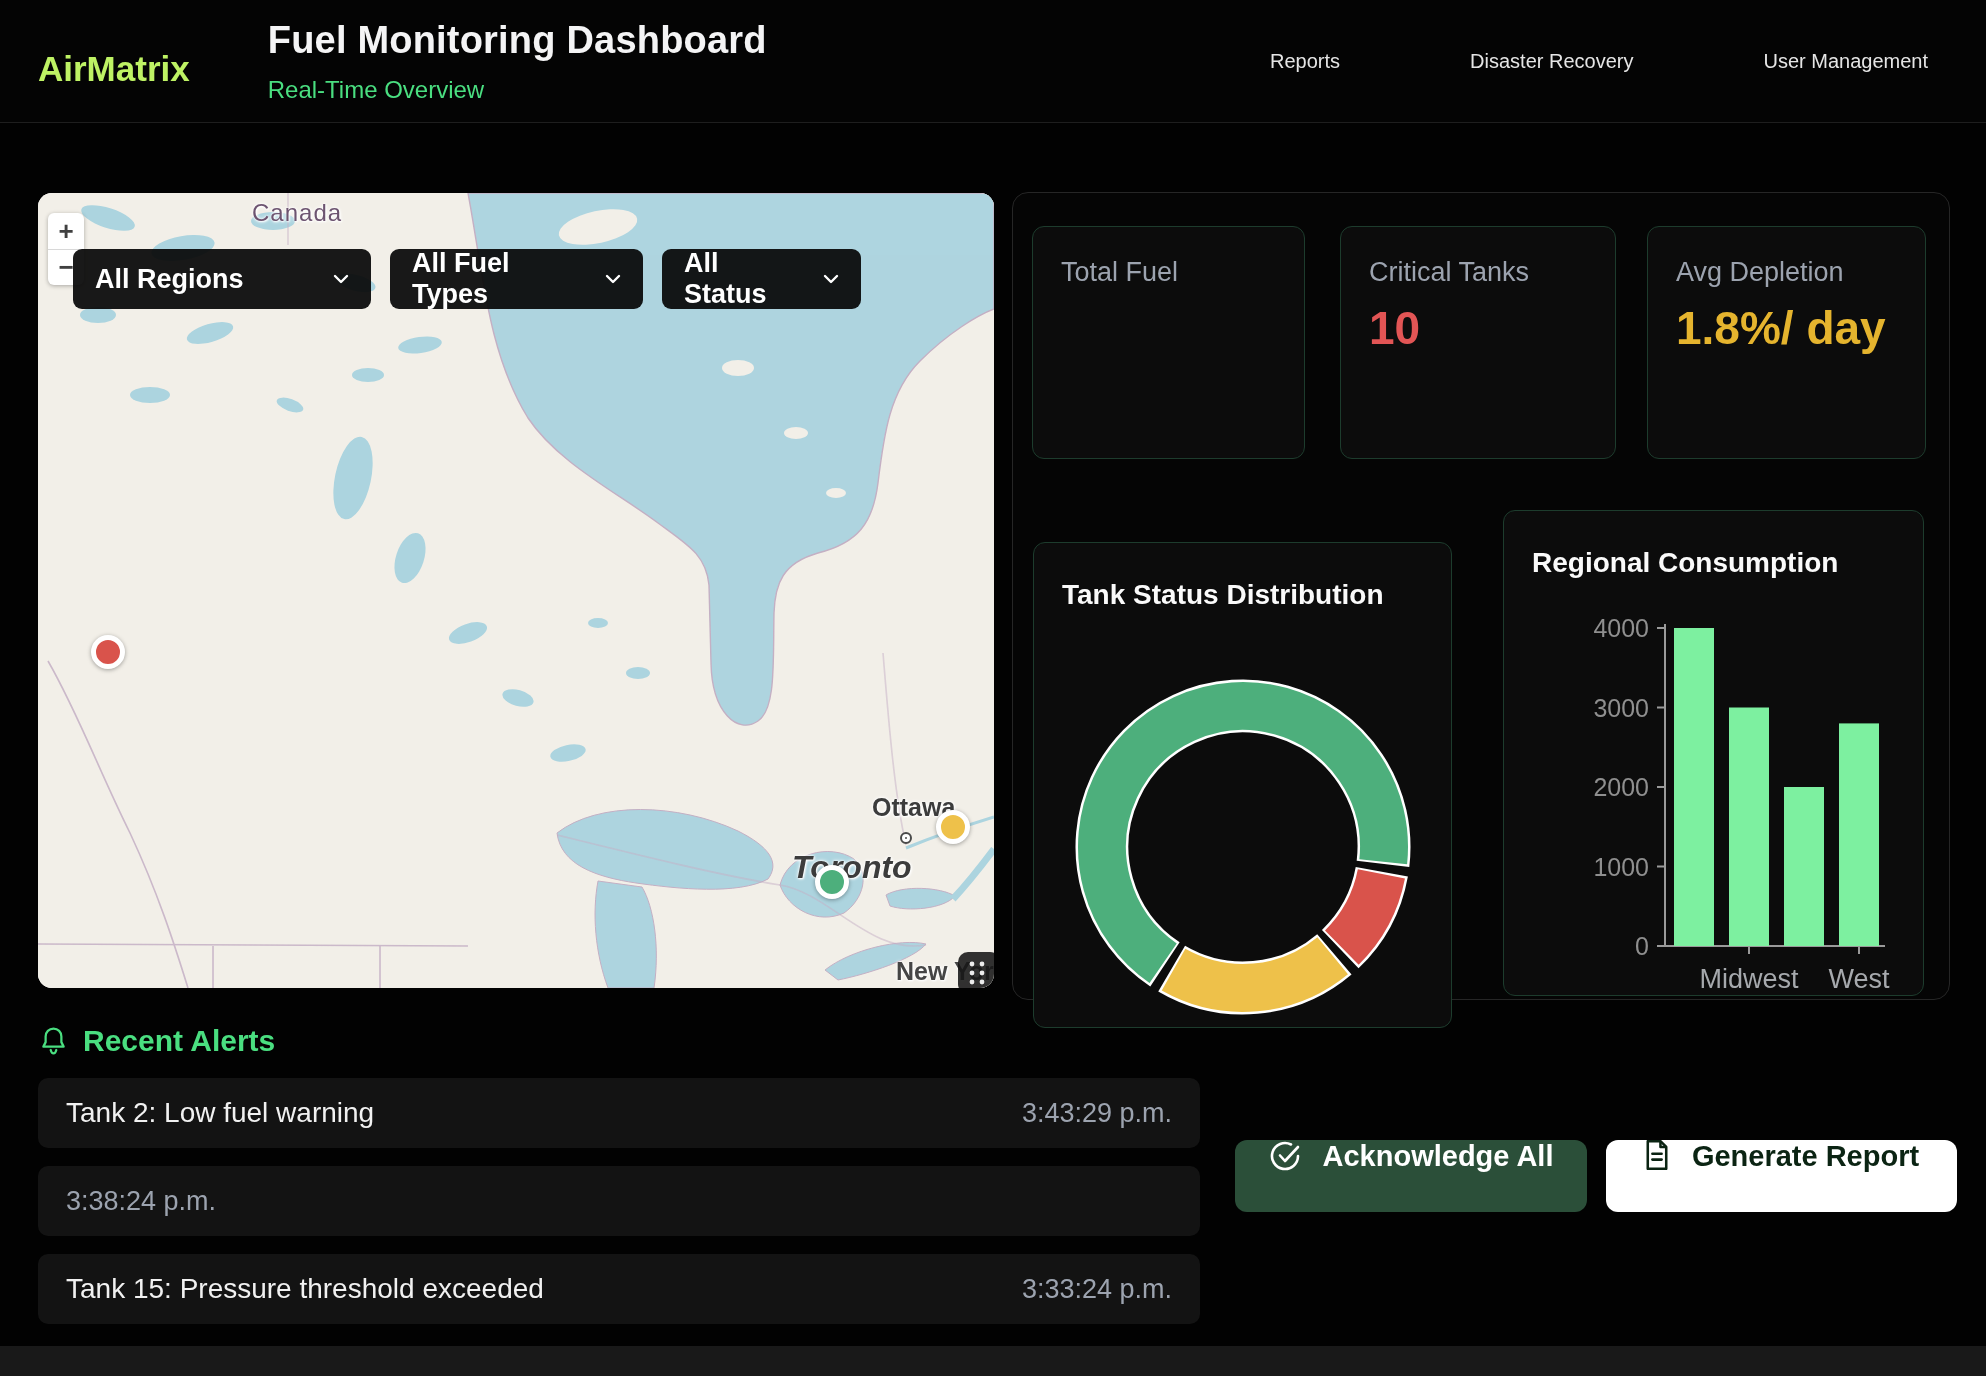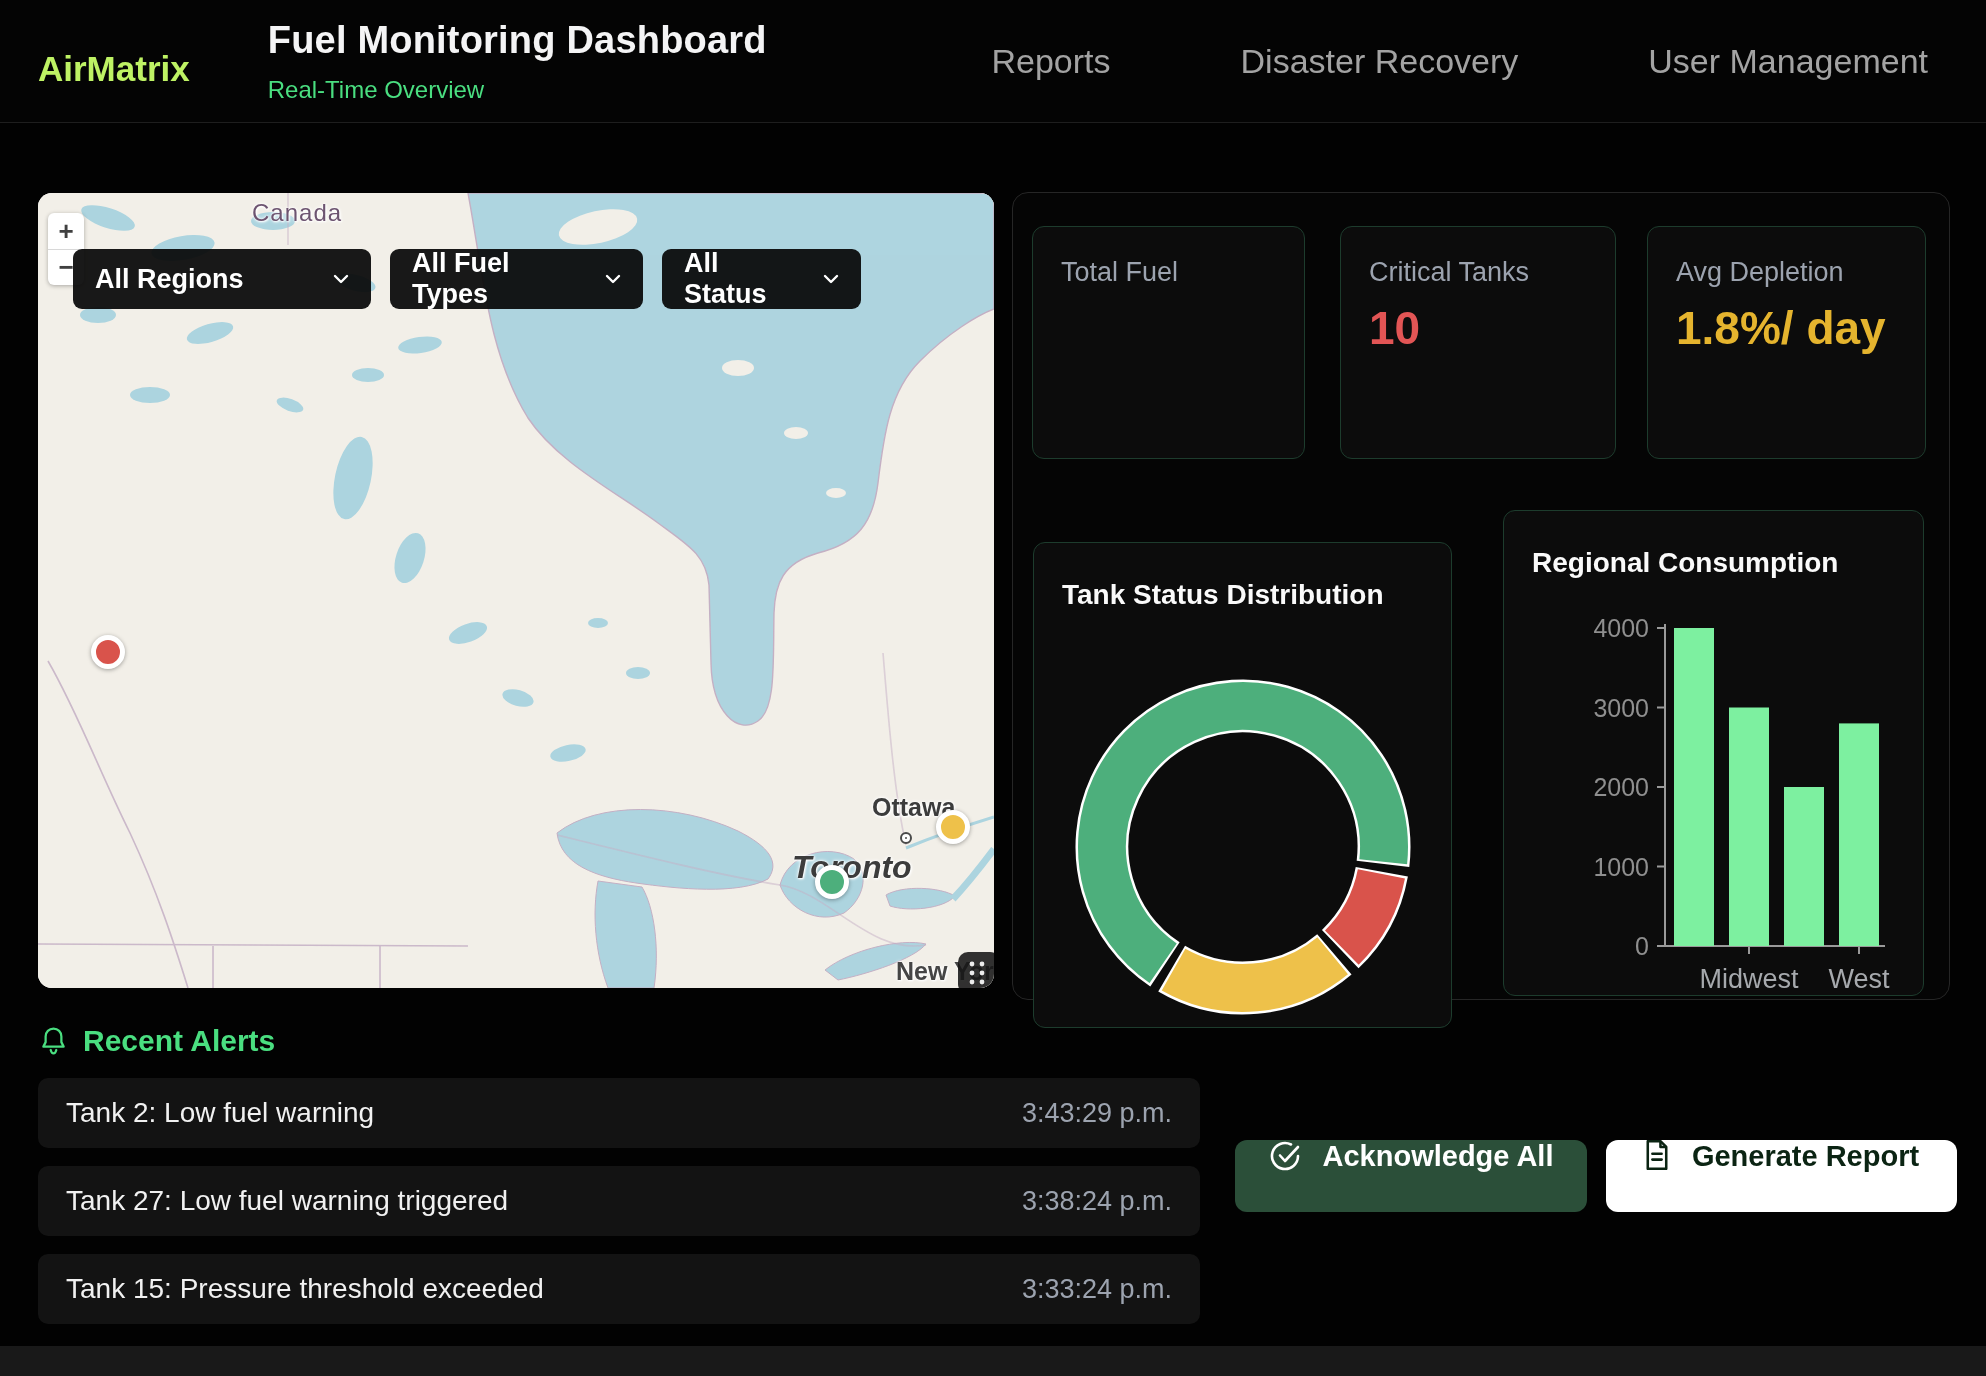--- a/index.html
+++ b/index.html
@@ -12,21 +12,21 @@
   .header {
     position:absolute; left:0; top:0; width:1986px; height:123px;
     background:#040404; border-bottom:1px solid #1e1e1e;
     display:flex; align-items:center;
   }
   .brand { margin-left:38px; font-size:35px; font-weight:700; color:#bef264;margin-top:16px; }
   .title-block { margin-left:78px; }
   .page-title { font-size:38px; font-weight:700; color:#f4f4f5; letter-spacing:.2px; }
   .page-subtitle { margin-top:14px; font-size:24px; color:#4ade80; }
   .nav { margin-left:auto; display:flex; gap:130px; padding-right:58px; }
-  .nav-item { font-size:34px; color:#a3a3a3; cursor:pointer; white-space:nowrap;text-align:right; }
+  .nav-item { font-size:20px; color:#e5e5e5; cursor:pointer; white-space:nowrap;text-align:right; }
   
   .map-panel {
     position:absolute; left:38px; top:193px; width:956px; height:795px;
     border-radius:14px; overflow:hidden; background:#ffffff;
   }
   .map-svg { position:absolute; left:0; top:0; }
   .map-label { position:absolute; color:#3c3c3c; font-weight:600;
     text-shadow:0 0 2px #fff,0 0 4px #fff,1px 1px 2px #fff; white-space:nowrap; }
   .lbl-country { color:#6d5470; font-weight:400; letter-spacing:1px; font-size:24px; }
   .town-dot { position:absolute; width:12px; height:12px; border:2px solid #4a4a4a;
@@ -273,21 +273,20 @@
       <path d="M9.5 21 C10 23 11 24 12 24 C13 24 14 23 14.5 21" fill="none" stroke="#4ade80" stroke-width="2" stroke-linecap="round"></path>
     </svg>
     <div class="alerts-title">Recent Alerts</div>
   </div>
 
   <div class="alert-row row-1">
     <span class="alert-text">Tank 2: Low fuel warning</span>
     <span class="alert-time">3:43:29 p.m.</span>
   </div>
   <div class="alert-row row-2">
-    <span class="alert-text">Tank 27: Low fuel warning triggered</span>
     <span class="alert-time">3:38:24 p.m.</span>
   </div>
   <div class="alert-row row-3">
     <span class="alert-text">Tank 15: Pressure threshold exceeded</span>
     <span class="alert-time">3:33:24 p.m.</span>
   </div>
 
   <button class="btn btn-ack">
     <svg width="32" height="32" viewBox="0 0 32 32">
       <path d="M29 16 A 13 13 0 1 1 22 4.5" fill="none" stroke="#fff" stroke-width="2.6" stroke-linecap="round"></path>

